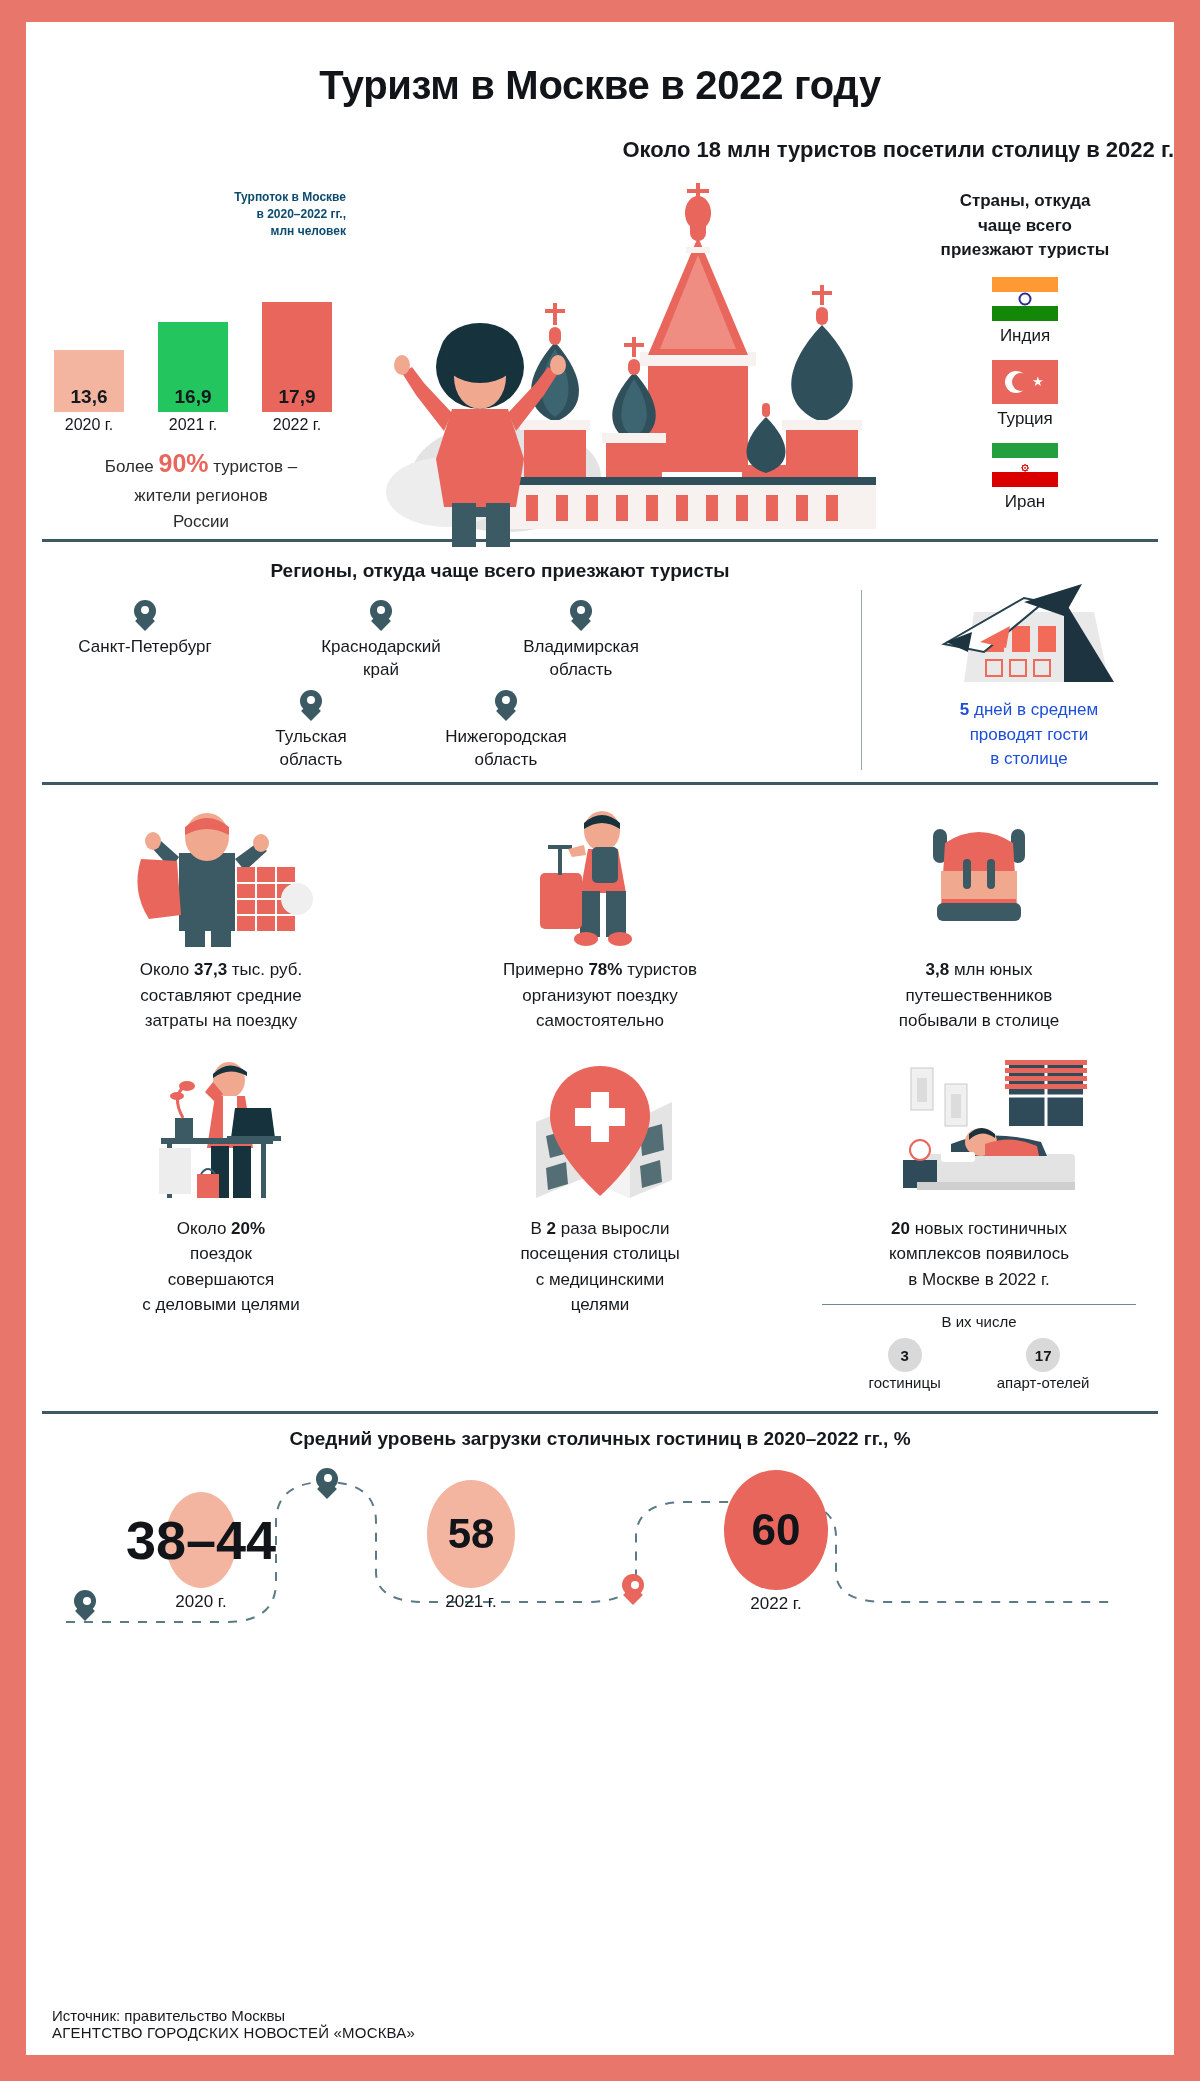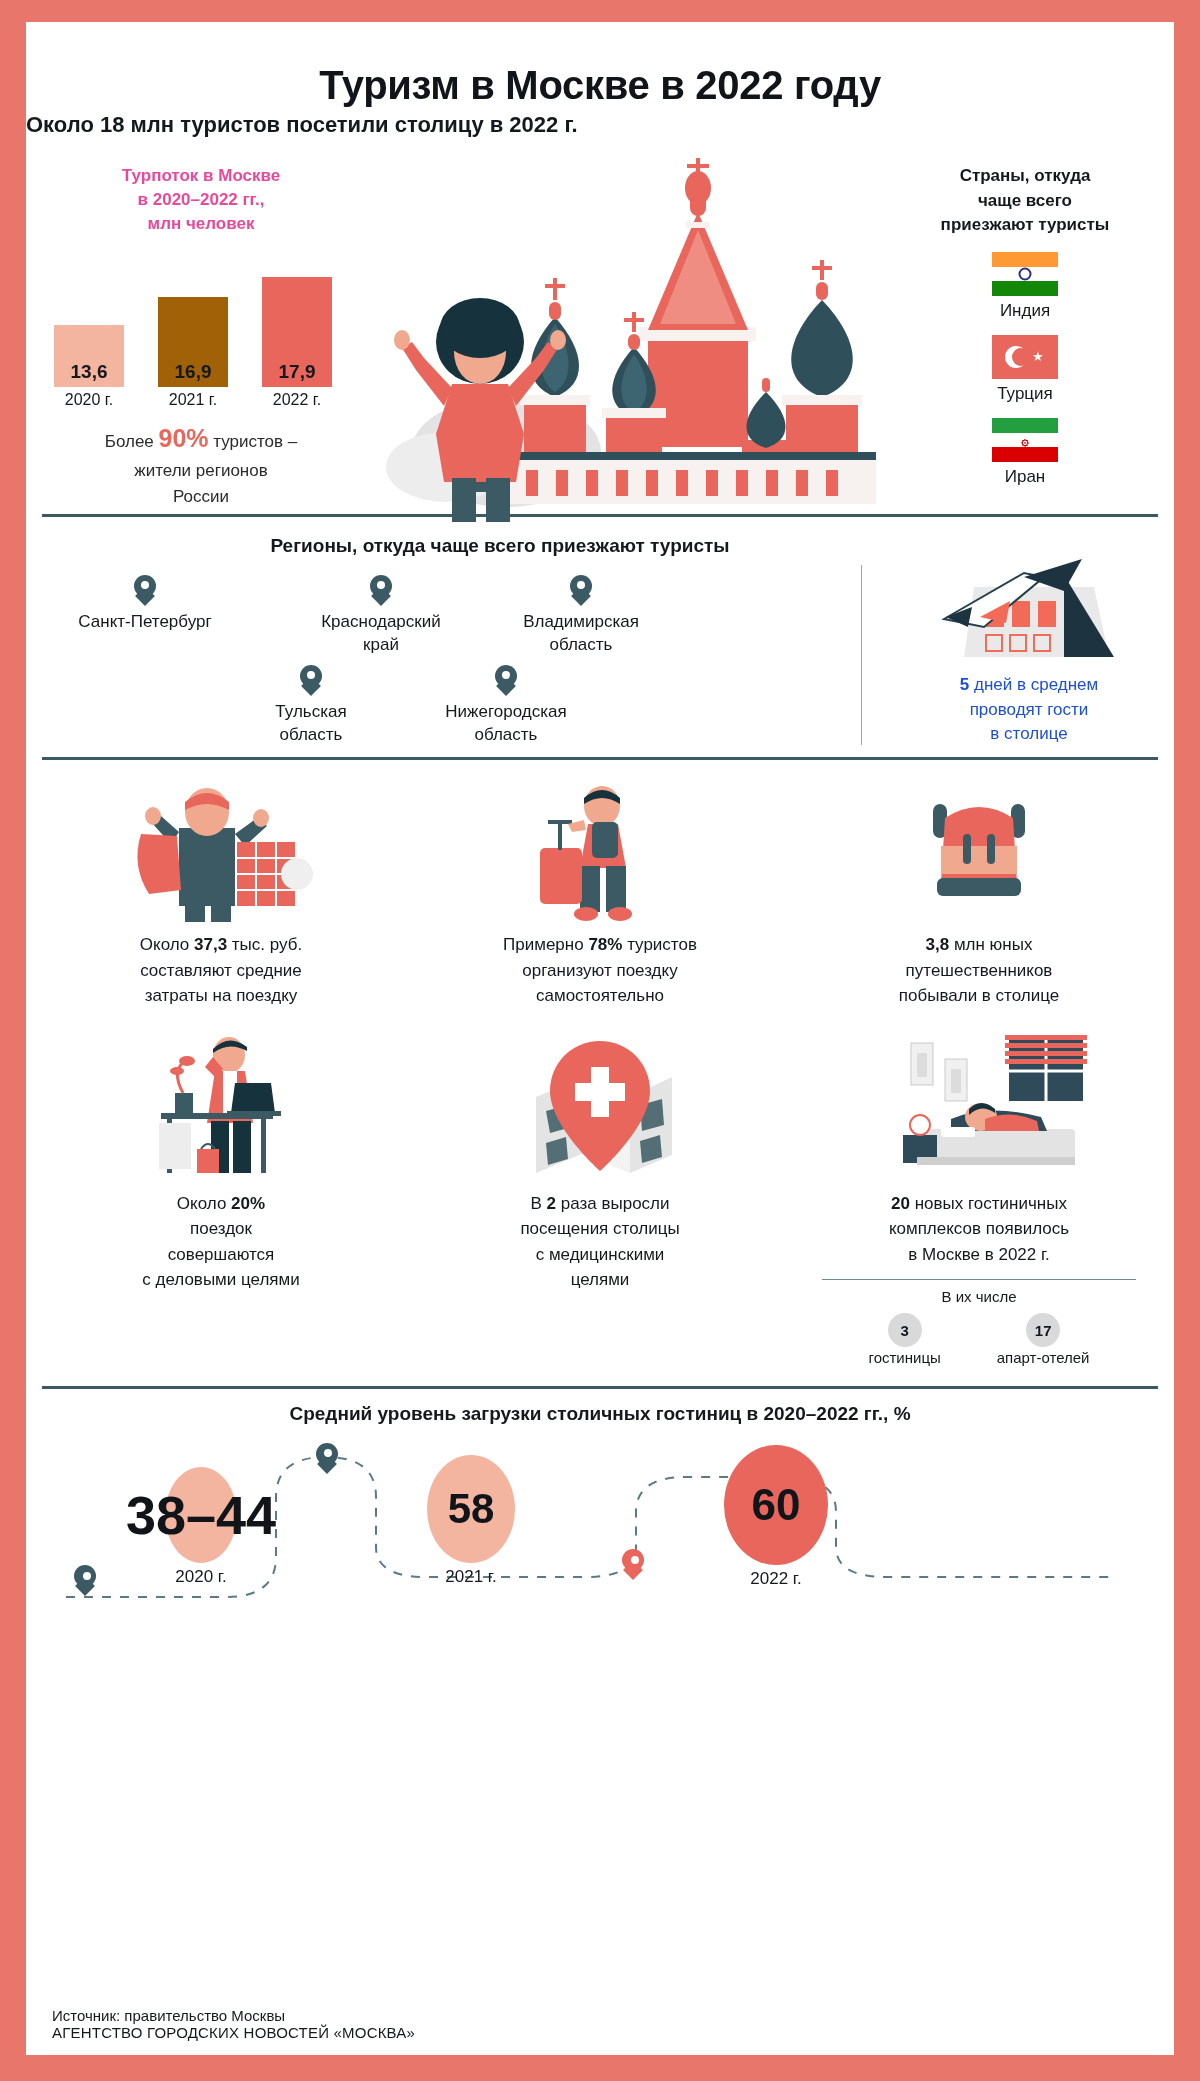--- a/index.html
+++ b/index.html
@@ -27,42 +27,42 @@
   
   .title {
     text-align: center;
     font-size: 40px;
     font-weight: 700;
     color: #111418;
     letter-spacing: -0.3px;
     margin-top: 41px;
   }
   .subtitle {
-    text-align: left;
+    text-align: right;
     font-size: 22px;
     font-weight: 700;
     color: #15191d;
-    margin-top: 4px;
+    margin-top: 29px;
   }
 
   
   .sec1 {
     position: relative;
     margin-top: 26px;
     height: 350px;
   }
   .chart-head {
     position: absolute;
     left: 30px; top: 0;
     width: 290px;
-    text-align: center;
-    font-size: 17px;
+    text-align: right;
+    font-size: 12px;
     font-weight: 700;
     line-height: 1.42;
-    color: #ec4899;
+    color: #0c4a6e;
   }
   .bars {
     position: absolute;
     left: 14px; top: 105px;
     width: 320px;
     height: 140px;
   }
   .bar-col {
     position: absolute;
     bottom: 0;
@@ -316,21 +316,21 @@
       </div>
 
       <div class="bars">
         <div class="bar-col c0">
           <div class="bar-rect" style="height:62px;background:#F3B5A0;">
             <span>13,6</span>
           </div>
           <div class="bar-year">2020 г.</div>
         </div>
         <div class="bar-col c1">
-          <div class="bar-rect" style="height:90px;background:#a16207;margin-top:24px;">
+          <div class="bar-rect" style="height:90px;background:#22c55e;margin-top:24px;">
             <span>16,9</span>
           </div>
           <div class="bar-year">2021 г.</div>
         </div>
         <div class="bar-col c2">
           <div class="bar-rect" style="height:110px;background:#E8665C;">
             <span>17,9</span>
           </div>
           <div class="bar-year">2022 г.</div>
         </div>

